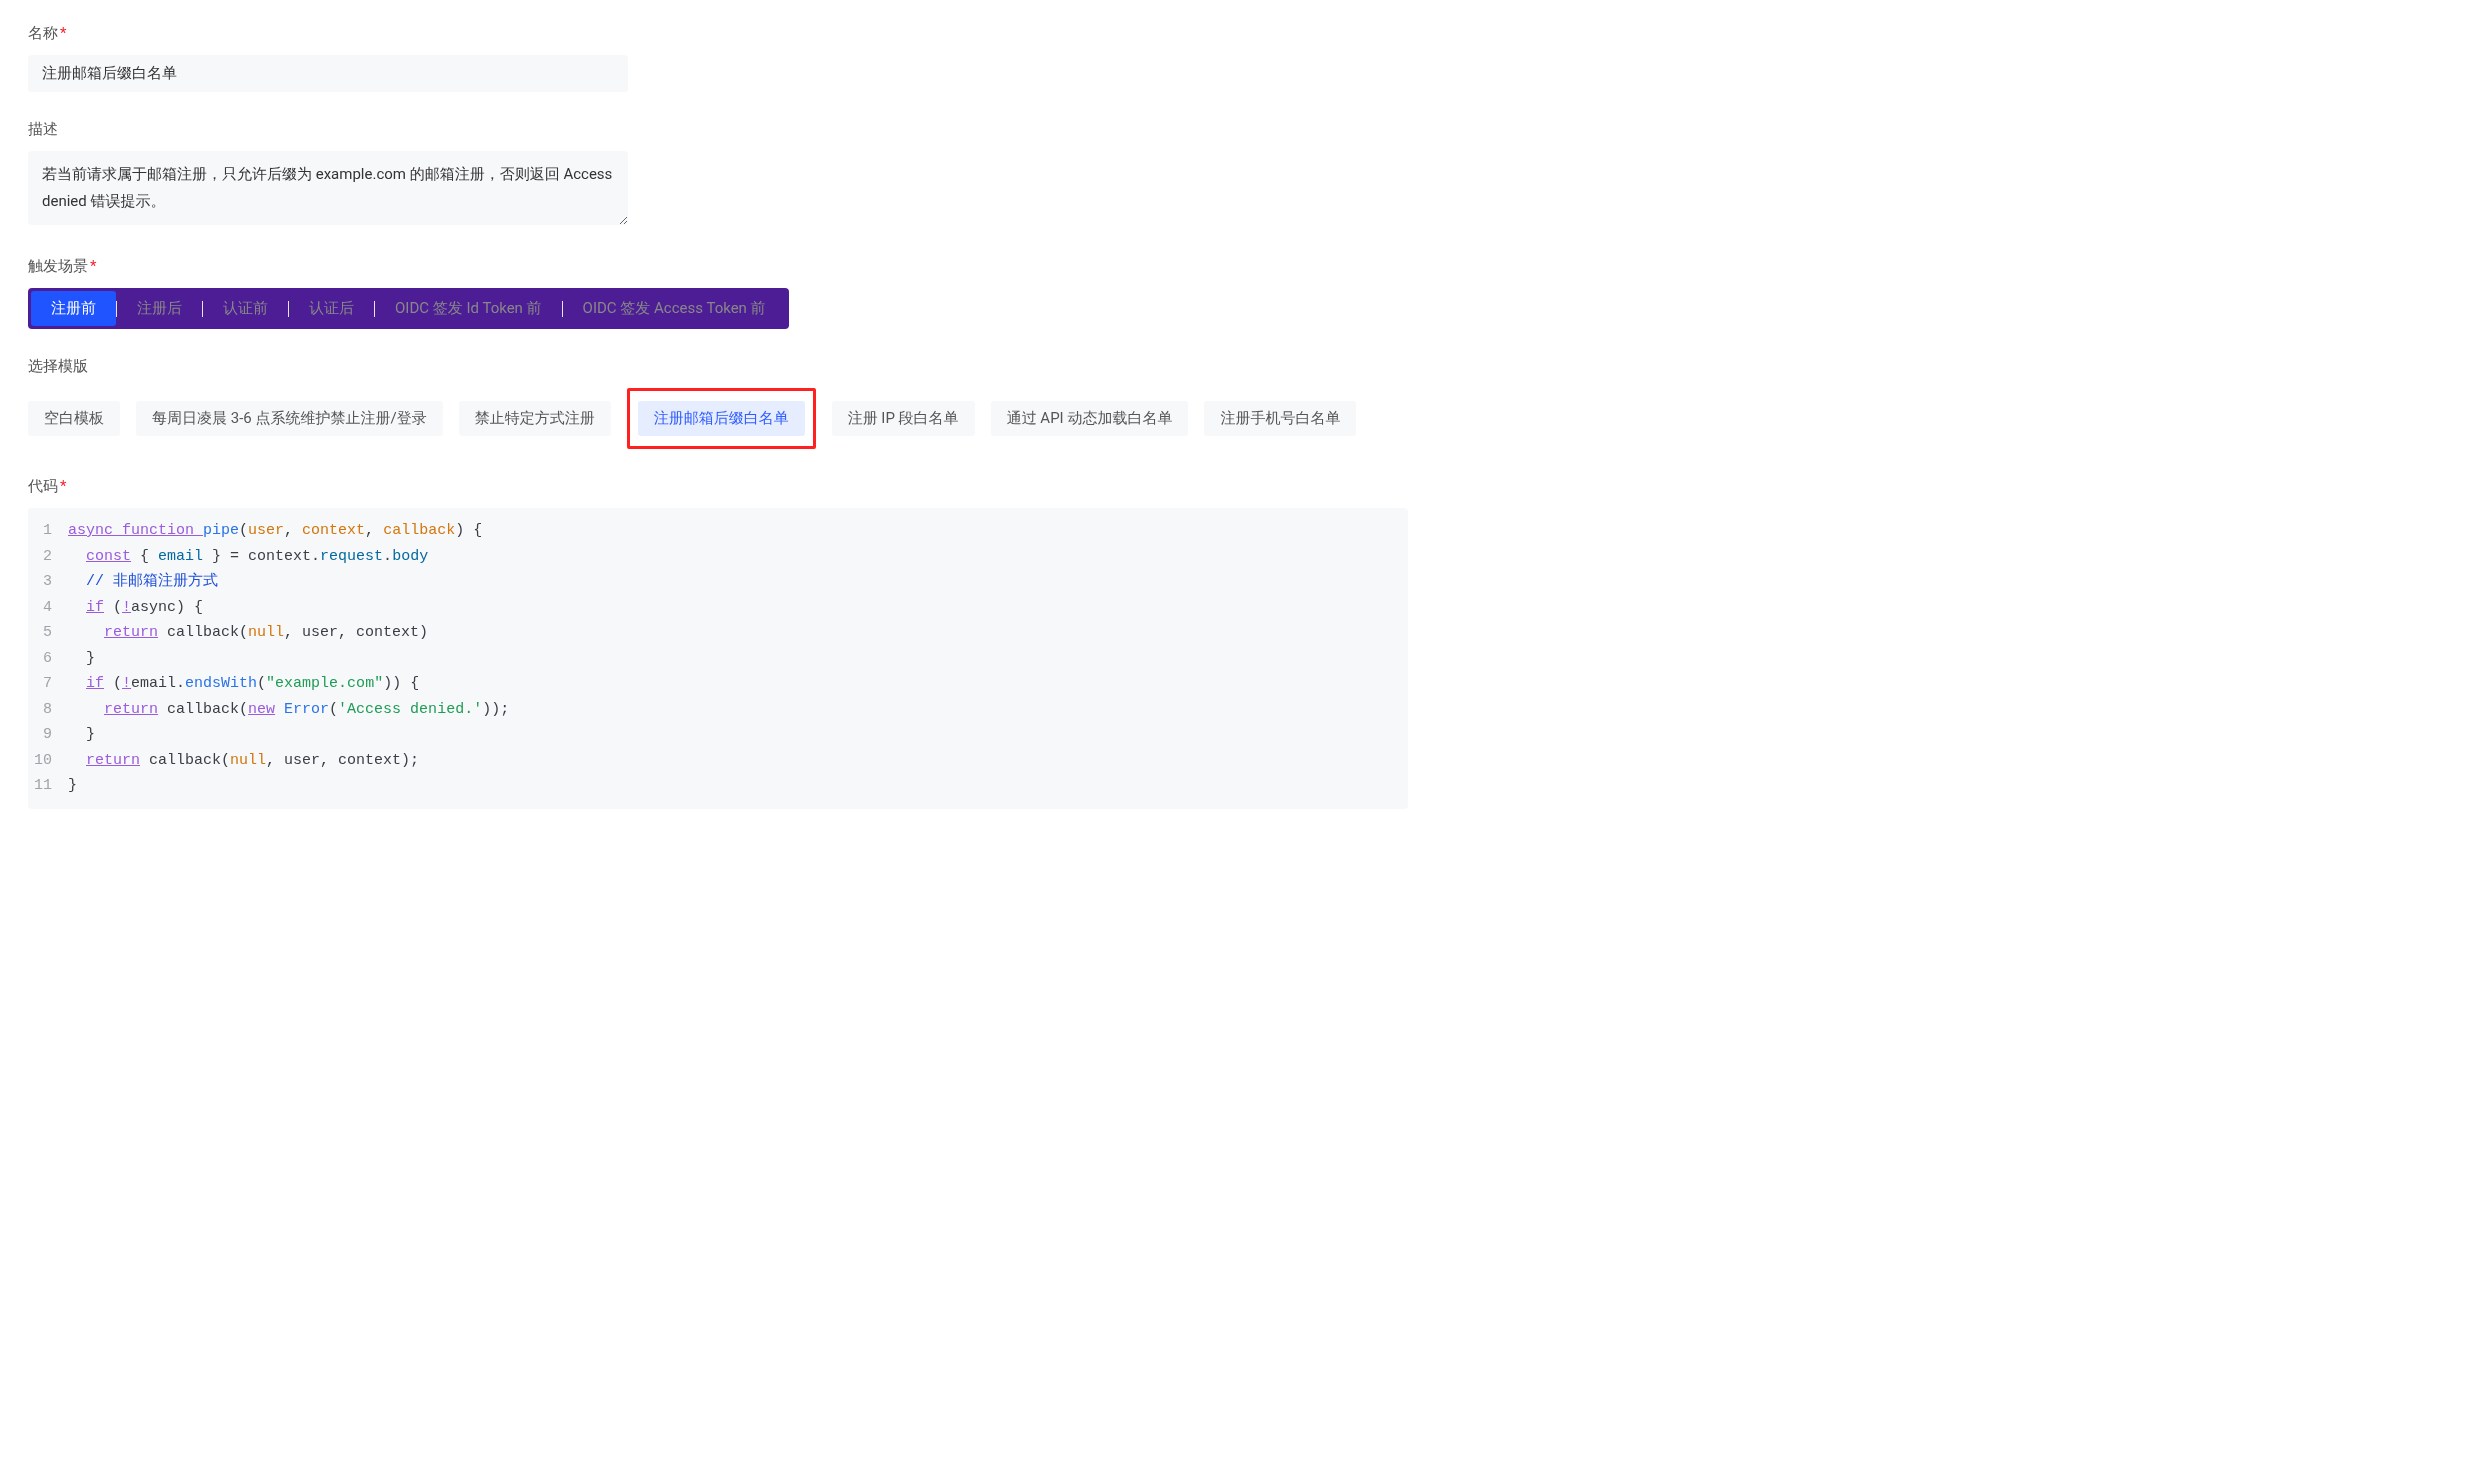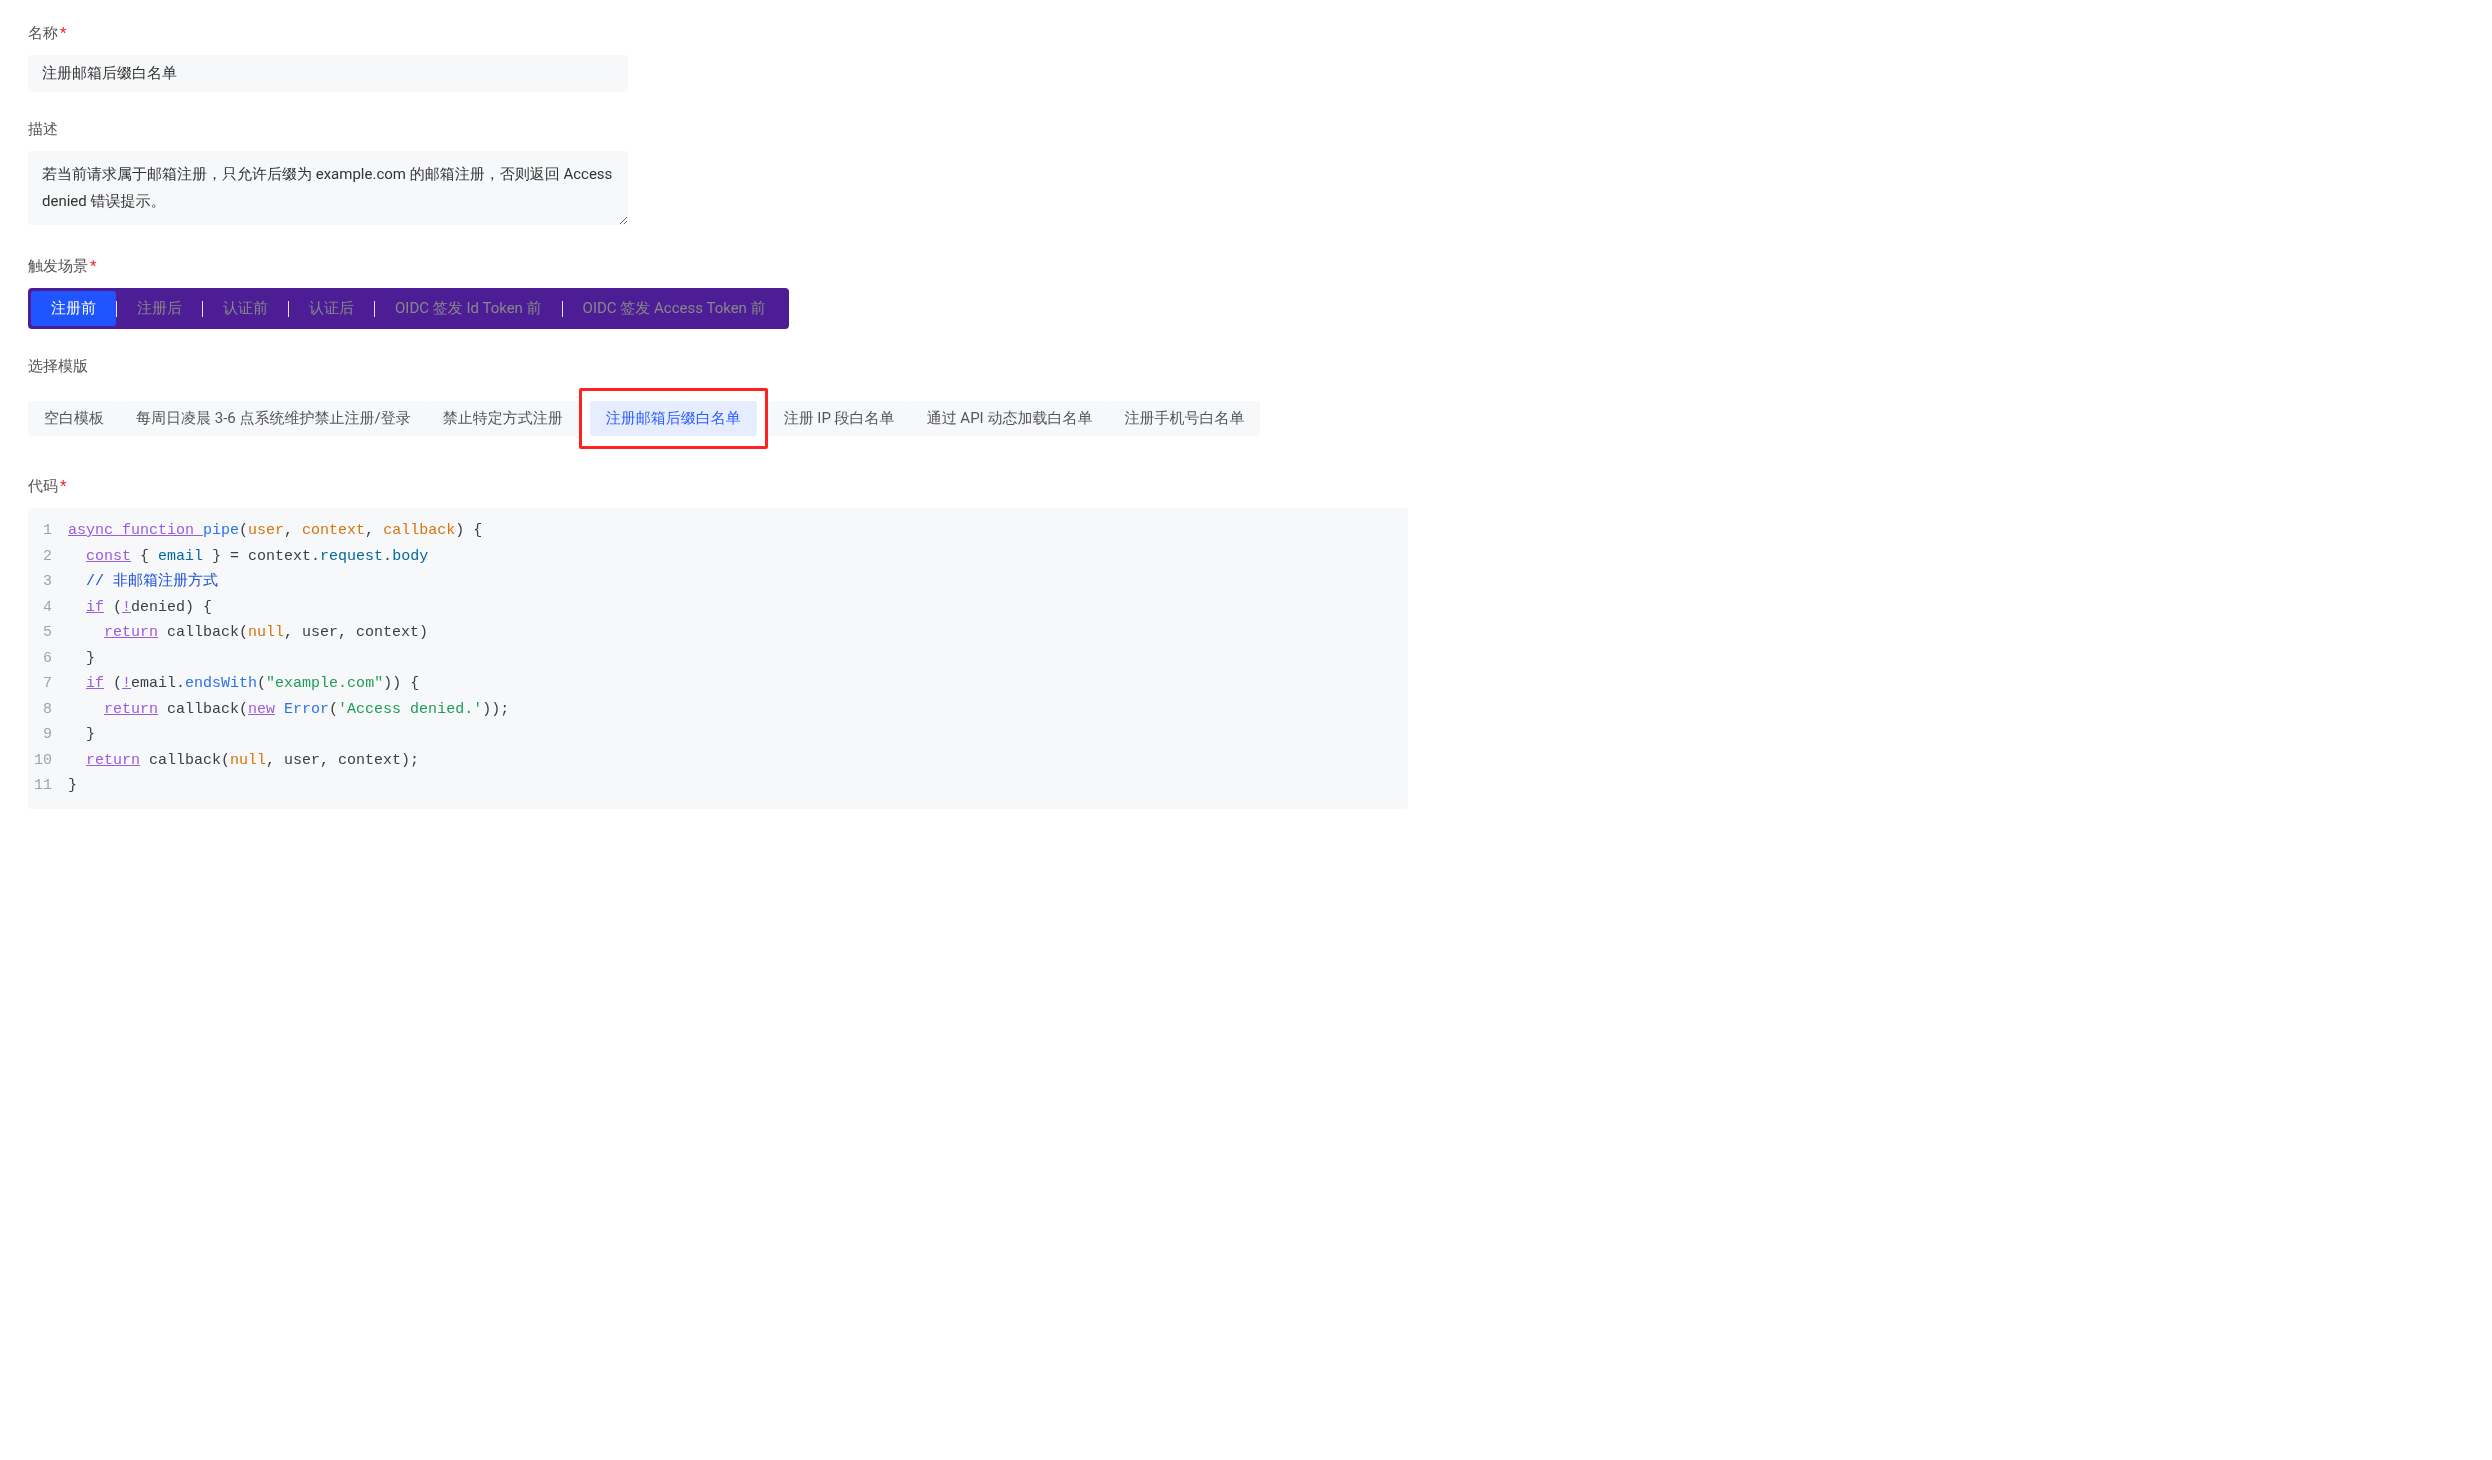--- a/index.html
+++ b/index.html
@@ -70,20 +70,21 @@
       background: #1f54ff;
       color: #ffffff;
     }
     .segment-divider {
       width: 1px;
       height: 16px;
       background: #e4e6eb;
     }
     .template-group {
       display: flex;
+      gap: 16px;
       flex-wrap: wrap;
       align-items: center;
     }
     .template-item {
       padding: 8px 16px;
       background: #f7f8fa;
       color: #555;
       font-size: 15px;
       cursor: pointer;
       border-radius: 3px;
@@ -188,21 +189,21 @@
 </div>
 
 <div class="form-group">
   <label class="form-label">
     <span>代码</span><span class="required">*</span>
   </label>
   <div class="code-editor" id="code-editor">
       <div class="code-line"><div class="line-number">1</div><div class="code-content"><span class="tok-kw">async </span><span class="tok-kw">function </span><span class="tok-fn">pipe</span><span class="tok-text">(</span><span class="tok-param">user</span><span class="tok-text">, </span><span class="tok-param">context</span><span class="tok-text">, </span><span class="tok-param">callback</span><span class="tok-text">) {</span></div></div>
       <div class="code-line"><div class="line-number">2</div><div class="code-content"><span class="tok-text">  </span><span class="tok-kw">const</span><span class="tok-text"> { </span><span class="tok-prop">email</span><span class="tok-text"> } = context.</span><span class="tok-prop">request</span><span class="tok-text">.</span><span class="tok-prop">body</span></div></div>
       <div class="code-line"><div class="line-number">3</div><div class="code-content"><span class="tok-text">  </span><span class="tok-comment">// 非邮箱注册方式</span></div></div>
-      <div class="code-line"><div class="line-number">4</div><div class="code-content"><span class="tok-text">  </span><span class="tok-kw">if</span><span class="tok-text"> (</span><span class="tok-kw">!</span><span class="tok-text">denied) {</span></div></div>
+      <div class="code-line"><div class="line-number">4</div><div class="code-content"><span class="tok-text">  </span><span class="tok-kw">if</span><span class="tok-text"> (</span><span class="tok-kw">!</span><span class="tok-text">async) {</span></div></div>
       <div class="code-line"><div class="line-number">5</div><div class="code-content"><span class="tok-text">    </span><span class="tok-kw">return</span><span class="tok-text"> callback(</span><span class="tok-bool">null</span><span class="tok-text">, user, context)</span></div></div>
       <div class="code-line"><div class="line-number">6</div><div class="code-content"><span class="tok-text">  }</span></div></div>
       <div class="code-line"><div class="line-number">7</div><div class="code-content"><span class="tok-text">  </span><span class="tok-kw">if</span><span class="tok-text"> (</span><span class="tok-kw">!</span><span class="tok-text">email.</span><span class="tok-fn">endsWith</span><span class="tok-text">(</span><span class="tok-str">"example.com"</span><span class="tok-text">)) {</span></div></div>
       <div class="code-line"><div class="line-number">8</div><div class="code-content"><span class="tok-text">    </span><span class="tok-kw">return</span><span class="tok-text"> callback(</span><span class="tok-kw">new</span><span class="tok-text"> </span><span class="tok-cls">Error</span><span class="tok-text">(</span><span class="tok-str">'Access denied.'</span><span class="tok-text">));</span></div></div>
       <div class="code-line"><div class="line-number">9</div><div class="code-content"><span class="tok-text">  }</span></div></div>
       <div class="code-line"><div class="line-number">10</div><div class="code-content"><span class="tok-text">  </span><span class="tok-kw">return</span><span class="tok-text"> callback(</span><span class="tok-bool">null</span><span class="tok-text">, user, context);</span></div></div>
       <div class="code-line"><div class="line-number">11</div><div class="code-content"><span class="tok-text">}</span></div></div>
     </div>
 </div>
 

